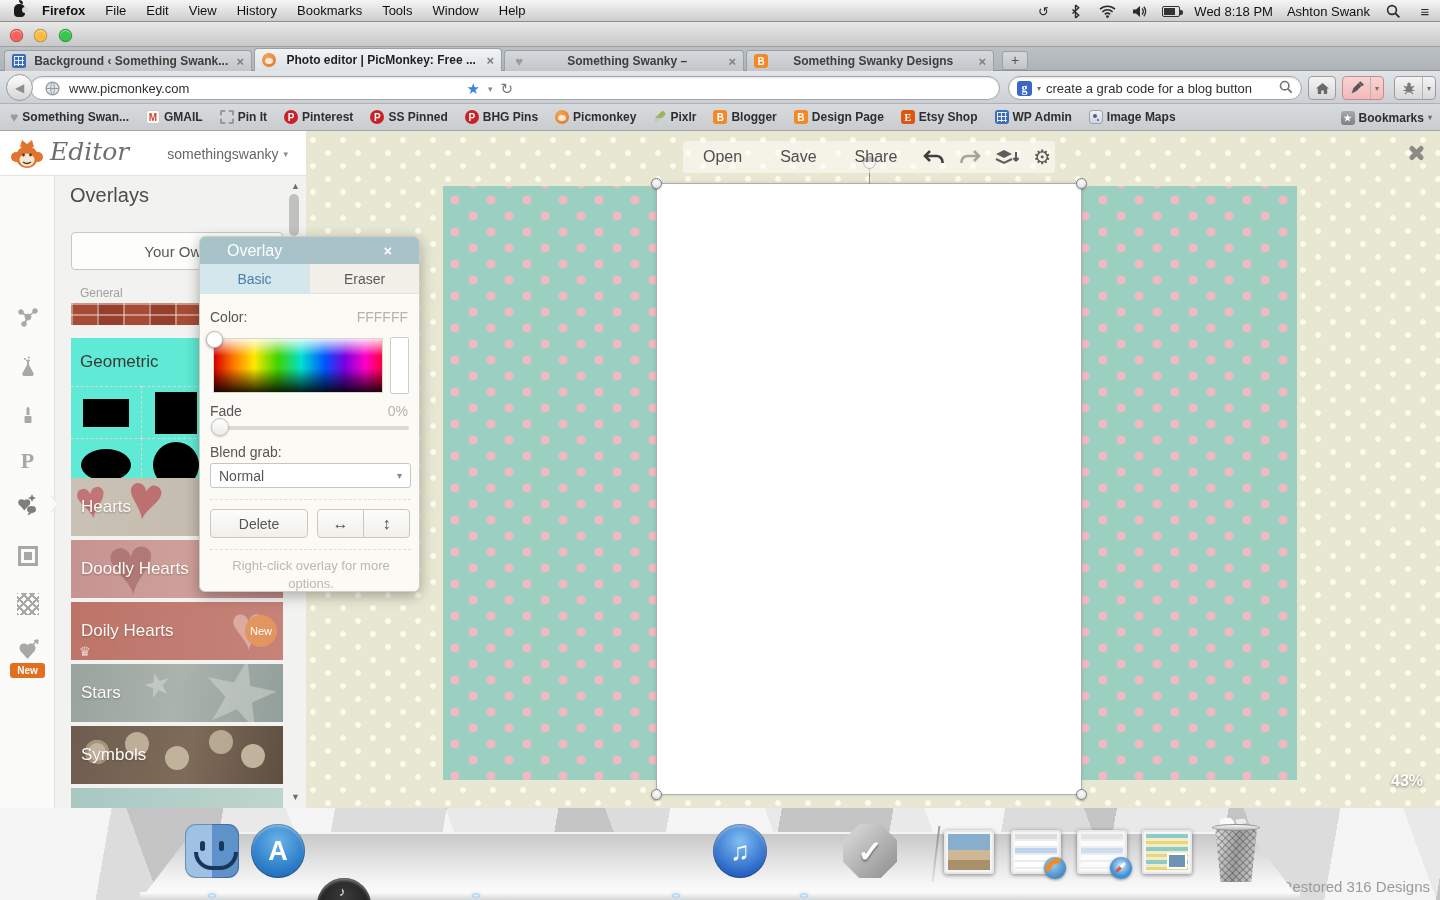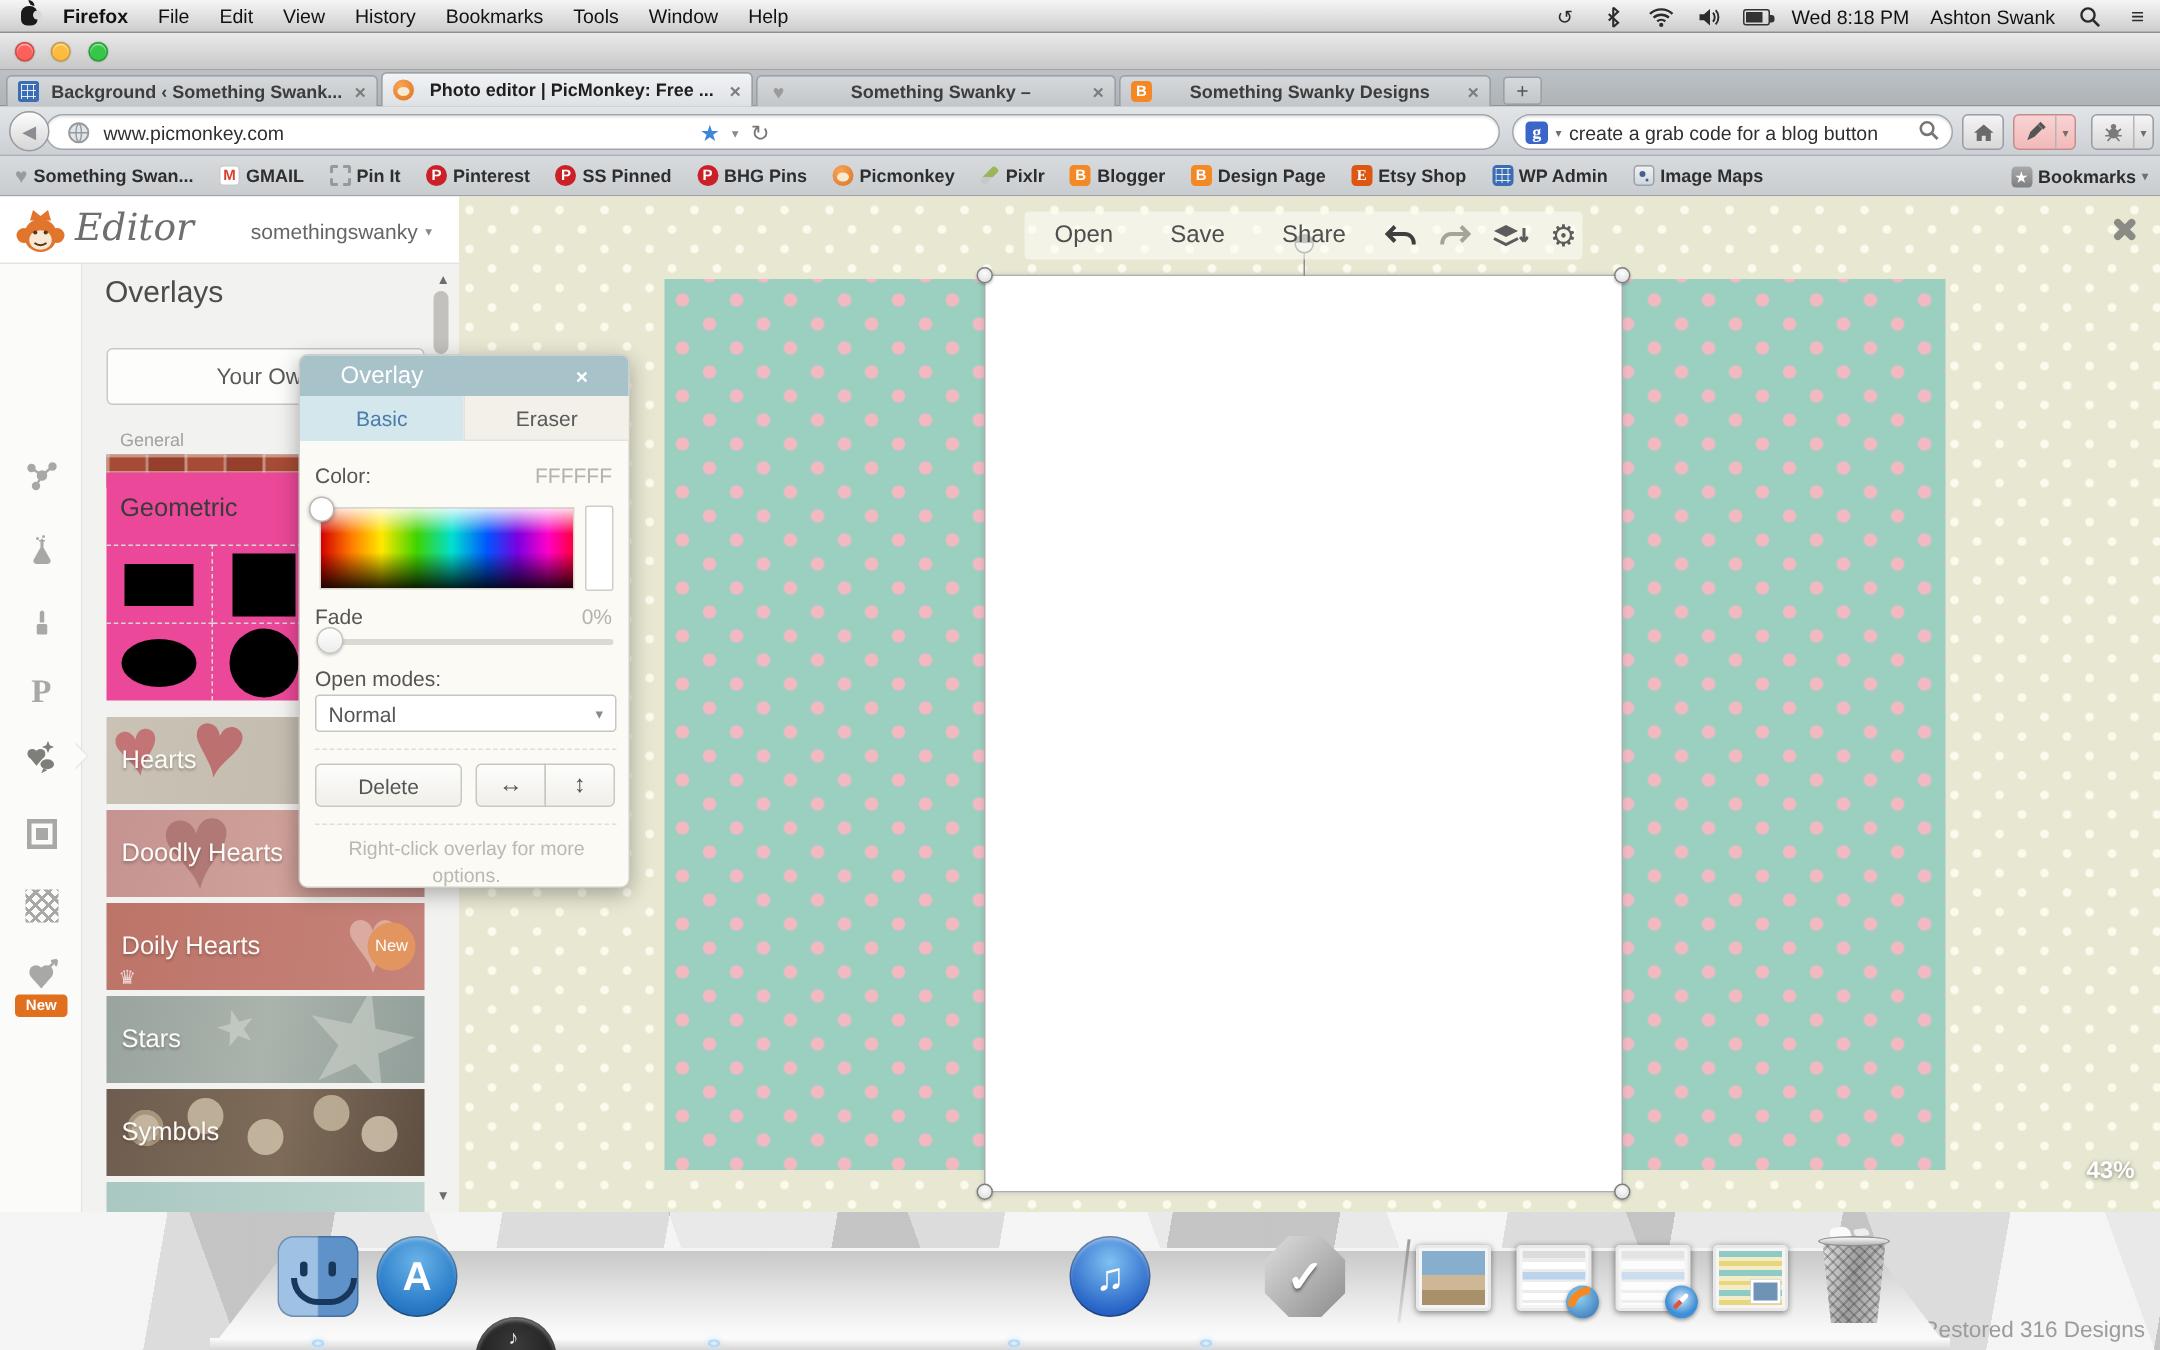--- a/index.html
+++ b/index.html
@@ -82,21 +82,21 @@
   .rail-notch{position:absolute;left:49px;top:364px;width:0;height:0;border-top:9px solid transparent;border-bottom:9px solid transparent;border-left:9px solid #fbfbfa;filter:drop-shadow(1px 0 0 #e2e2df);z-index:7}
   .rail-new{position:absolute;left:10px;top:487px;width:35px;height:15px;background:#e0701e;border-radius:3px;color:#fff;font-size:10px;font-weight:bold;display:flex;align-items:center;justify-content:center}
   .panel{position:absolute;left:55px;top:45px;width:251px;height:632px;background:#f2f2f0;overflow:hidden}
   .panel-title{position:absolute;left:15px;top:8px;font-size:20px;color:#4c4c4c}
   .pscroll-up{position:absolute;left:236px;top:5px;font-size:9px;color:#6e6e6e}
   .pscroll{position:absolute;left:234px;top:18px;width:10px;height:42px;background:#c3c1bd;border-radius:5px}
   .pscroll-dn{position:absolute;left:236px;top:616px;font-size:9px;color:#6e6e6e}
   .yourown{position:absolute;left:16px;top:56px;width:212px;height:38px;background:#fdfdfc;border:1px solid #c9c8c4;border-radius:4px;font-size:15px;color:#5a5a5a;display:flex;align-items:center;justify-content:center}
   .gen-label{position:absolute;left:25px;top:110px;font-size:12px;color:#a3a19c}
   .brick{position:absolute;left:16px;top:127px;width:212px;height:22px;background-color:#a64b36;background-image:linear-gradient(rgba(235,225,215,.5) 2px,transparent 2px),linear-gradient(90deg,rgba(235,225,215,.45) 2px,transparent 2px),linear-gradient(90deg,transparent 50%,rgba(120,40,28,.35) 50%);background-size:100% 11px,26px 11px,52px 22px}
-  .geo{position:absolute;left:16px;top:139px;width:212px;background:#ec4899}
+  .geo{position:absolute;left:16px;top:162px;width:212px;background:#5eead4}
   .geo-title{height:48px;display:flex;align-items:center;padding-left:9px;font-size:17px;color:#3a3a3a}
   .geo-grid{display:grid;grid-template-columns:1fr 1fr 1fr}
   .geo-cell{height:52px;display:flex;align-items:center;justify-content:center;border-right:1px dashed #dad8d4;border-top:1px dashed #dad8d4}
   .geo-cell:nth-child(3n){border-right:none}
   .sh-rect{width:46px;height:28px;background:#000}
   .sh-square{width:42px;height:42px;background:#000}
   .sh-ellipse{width:50px;height:32px;background:#000;border-radius:50%}
   .sh-circle{width:46px;height:46px;background:#000;border-radius:50%}
   .sh-tri{width:0;height:0;border-left:23px solid transparent;border-right:23px solid transparent;border-bottom:40px solid #000}
   .tile{position:absolute;left:16px;width:212px;height:58px;overflow:hidden}
@@ -581,21 +581,21 @@
       <span class="spec-hdl"></span>
     </div>
     <div class="vbar"></div>
     <div class="pp-row" style="top:166px">
       <span>Fade</span>
       <span class="pp-val">0%</span>
     </div>
     <div class="fade-track">
       <span class="fade-hdl"></span>
     </div>
-    <div class="blend-lbl">Open modes:</div>
+    <div class="blend-lbl">Blend grab:</div>
     <div class="pp-select">
       <span>Normal</span>
       <span class="sc">▾</span>
     </div>
     <div class="pp-hr" style="top:262px"></div>
     <div class="pp-btn" style="left:10px;top:272px;width:98px">Delete</div>
     <div class="pp-btn" style="left:117px;top:272px;width:47px;border-radius:4px 0 0 4px;font-size:16px">↔</div>
     <div class="pp-btn" style="left:163px;top:272px;width:47px;border-radius:0 4px 4px 0;font-size:16px">↕</div>
     <div class="pp-hr" style="top:312px"></div>
     <div class="hint">Right-click overlay for more options.</div>

